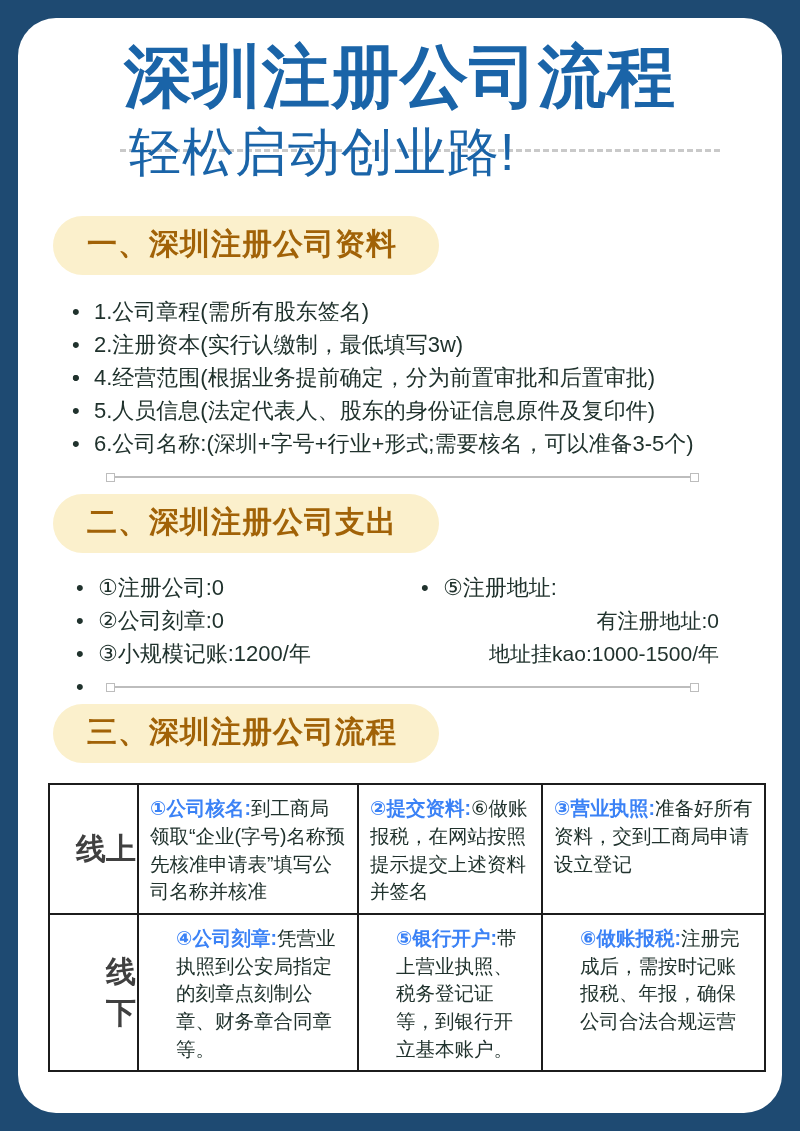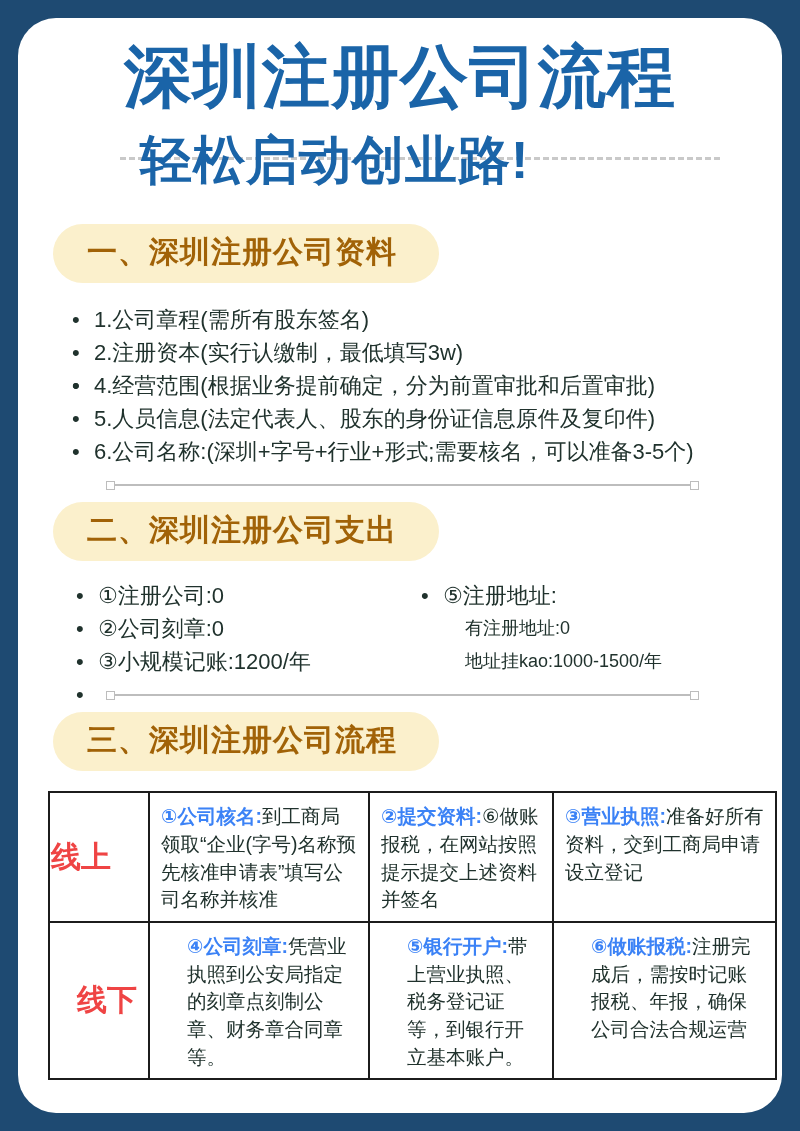--- a/index.html
+++ b/index.html
@@ -40,25 +40,25 @@
     width:640px;
     height:62px;
   }
   .subtitle-dashline{
     position:absolute;
     left:40px;right:0;top:31px;
     border-top:3px dashed #c9c9c9;
   }
   .subtitle{
     position:relative;
-    margin:12px;
+    margin:1px;
     text-align:left;
     padding-left:48px;
     font-size:52px;
-    font-weight:700;
+    font-weight:400;
     color:#1a64a8;
     letter-spacing:1px;
   }
   
   .pill{
     display:inline-block;
     margin-left:35px;
     padding:8px 42px 10px 34px;
     background:#fbf0cc;
     border-radius:30px;
@@ -120,44 +120,45 @@
     line-height:33px;
     color:#20322d;
     font-weight:500;
   }
   .cost-line .dot{
     position:absolute;left:2px;top:0;
     font-size:22px;color:#20322d;
   }
   .cost-sub{
     padding-left:46px;
-    font-size:18px;
+    font-size:21px;
     line-height:33px;
     color:#20322d;
     font-weight:500;
+    text-align:right;
   }
   
   .flow-table{
     margin:20px 0 0 30px;
     border-collapse:collapse;
     table-layout:fixed;
     width:716px;
   }
   .flow-table td{
     border:2px solid #1c1c1c;
     vertical-align:top;
     box-sizing:border-box;
   }
   .flow-table .row-label{
-    width:100px;
-    text-align:left;
+    width:89px;
+    text-align:right;
     vertical-align:middle;
     font-size:30px;
     font-weight:800;
-    color:#ef4444;
+    color:#404040;
   }
   .flow-table .c1{width:220px;}
   .flow-table .c2{width:184px;}
   .flow-table .c3{width:223px;}
   .flow-table .row-online td{height:117px;}
   .flow-table .row-offline td{height:112px;padding-left:27px;}
   .cell-text{
     margin:0;
     padding:9px 8px 6px 10px;
     font-size:19.5px;

